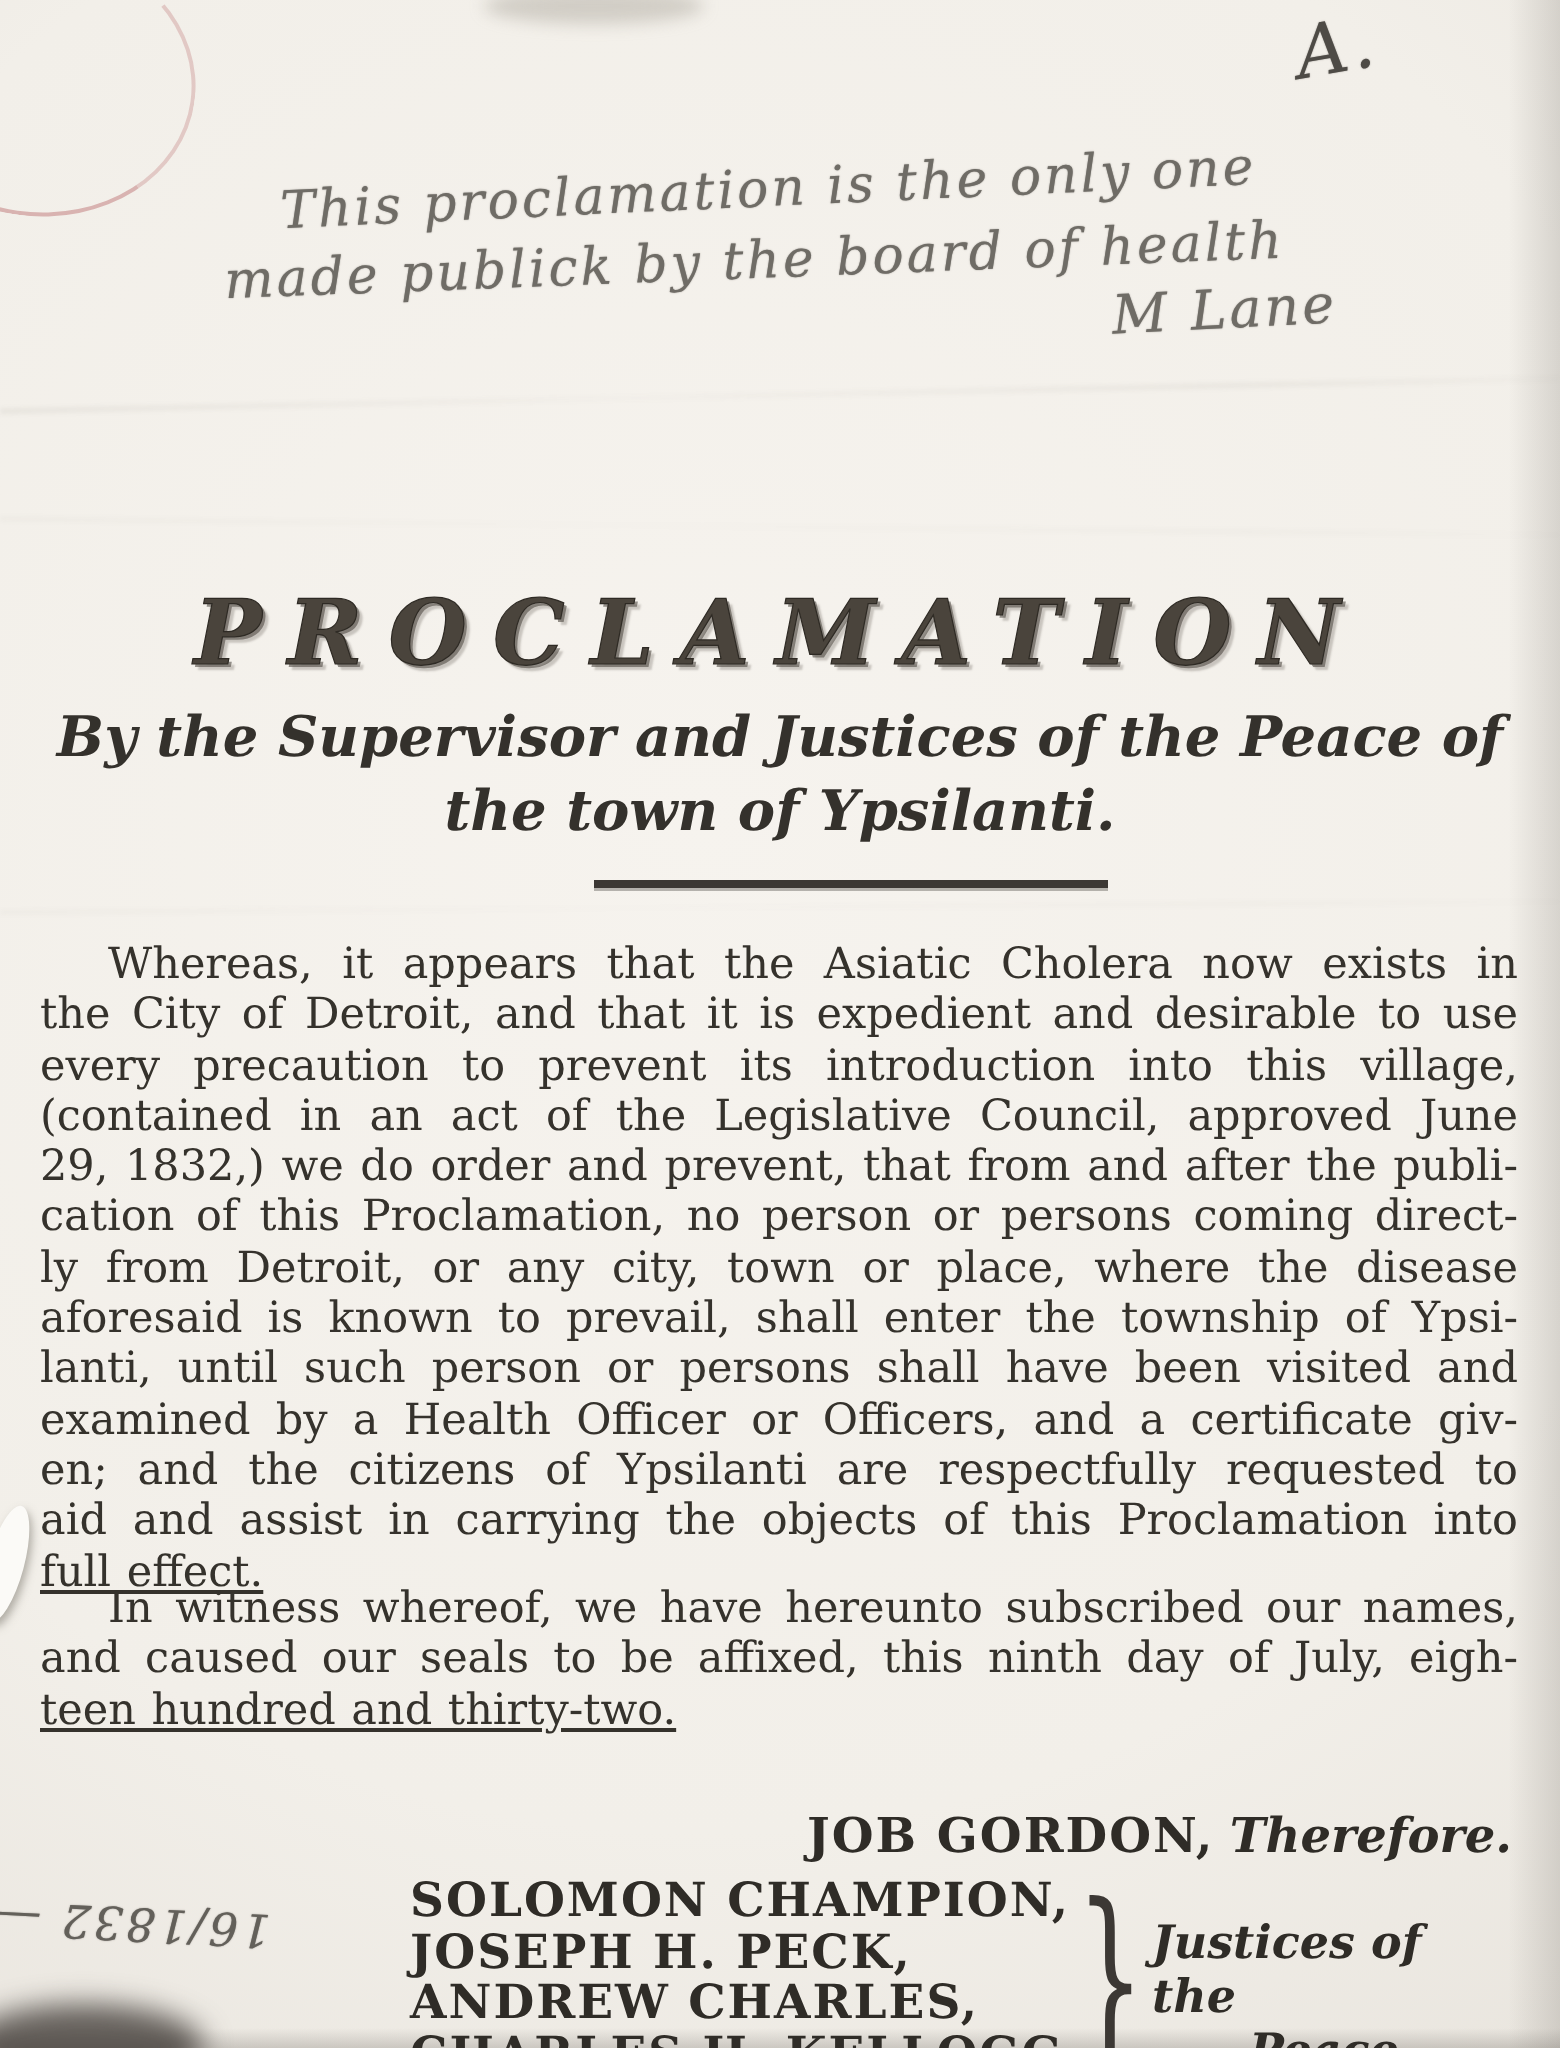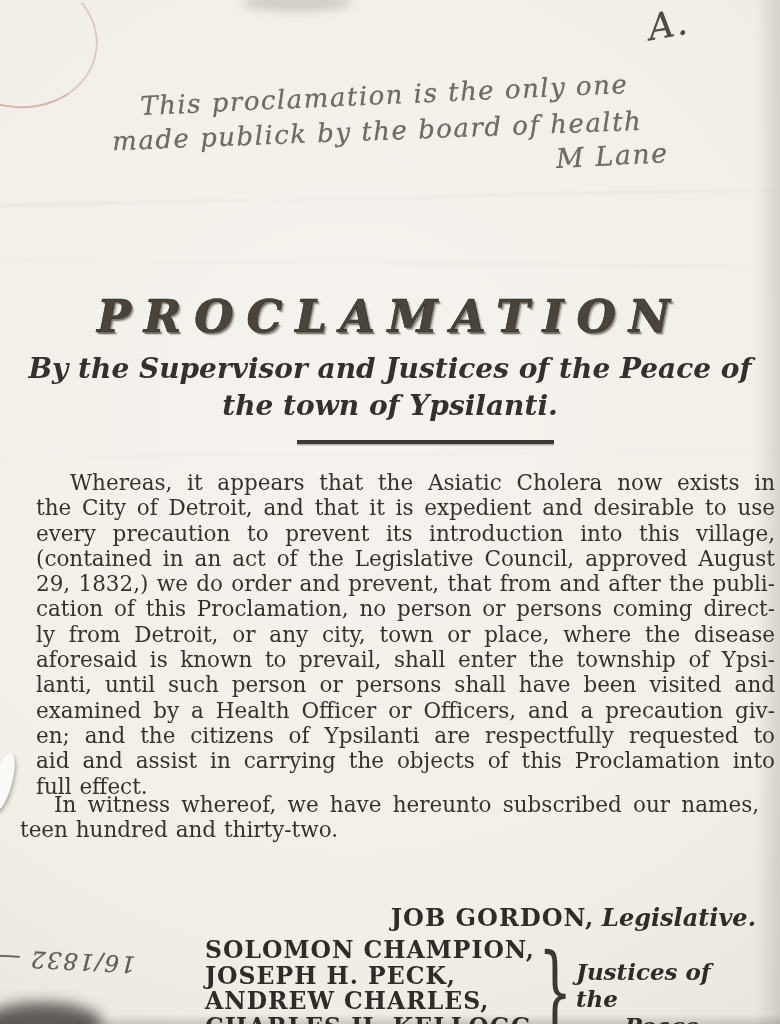--- a/index.html
+++ b/index.html
@@ -62,26 +62,26 @@
   .subtitle{
     position:absolute;left:0;width:100%;text-align:center;
     font-size:28px;font-weight:bold;font-style:italic;color:#34312c;
   }
   .subtitle.s1{top:352px;}
   .subtitle.s2{top:389px;}
   .rule{position:absolute;left:297px;top:440px;width:257px;height:4px;background:#3c3834;
     box-shadow:0 1.5px 0 rgba(60,56,52,.35);}
 
   .bodyblock{position:absolute;left:20px;width:739px;color:#35322c;}
-  .p1{top:470px;margin-left:16px;}
+  .p1{top:470px;}
   .p2{top:792px;}
   .jline{font-size:21.5px;line-height:25.3px;text-align:justify;text-align-last:justify;
     word-spacing:1px;}
   .jline.first{text-indent:34px;}
-  .jline.last{text-align-last:left;}
+  .jline.last{text-align-last:left;text-decoration:underline;}
 
   .gordon{position:absolute;right:24px;top:903px;font-size:24px;color:#2f2c27;white-space:nowrap;}
   .gordon .nm{font-weight:bold;letter-spacing:1px;}
   .gordon .ttl{font-weight:bold;font-style:italic;}
 
   .justices{position:absolute;left:205px;top:938px;color:#2f2c27;}
   .justices .jname{font-size:23.5px;font-weight:bold;letter-spacing:1px;line-height:25.5px;white-space:nowrap;}
   .brace{position:absolute;left:538px;top:933px;font-size:40px;color:#3c3834;
     transform:scaleY(2.55) scaleX(1.35);transform-origin:top left;font-weight:normal;}
   .jlabel{position:absolute;left:576px;top:958px;width:180px;color:#2f2c27;
@@ -110,40 +110,41 @@
 
   <div class="title">PROCLAMATION</div>
   <div class="subtitle s2">the town of Ypsilanti.</div>
   <div class="subtitle s1">By the Supervisor and Justices of the Peace of</div>
   <div class="rule"></div>
 
   <div class="bodyblock p1">
     <div class="jline first">Whereas, it appears that the Asiatic Cholera now exists in</div>
     <div class="jline">the City of Detroit, and that it is expedient and desirable to use</div>
     <div class="jline">every precaution to prevent its introduction into this village,</div>
-    <div class="jline">(contained in an act of the Legislative Council, approved August</div>
+    <div class="jline">(contained in an act of the Legislative Council, approved June</div>
     <div class="jline">29, 1832,) we do order and prevent, that from and after the publi-</div>
     <div class="jline">cation of this Proclamation, no person or persons coming direct-</div>
     <div class="jline">ly from Detroit, or any city, town or place, where the disease</div>
     <div class="jline">aforesaid is known to prevail, shall enter the township of Ypsi-</div>
     <div class="jline">lanti, until such person or persons shall have been visited and</div>
-    <div class="jline">examined by a Health Officer or Officers, and a precaution giv-</div>
+    <div class="jline">examined by a Health Officer or Officers, and a certificate giv-</div>
     <div class="jline">en; and the citizens of Ypsilanti are respectfully requested to</div>
     <div class="jline">aid and assist in carrying the objects of this Proclamation into</div>
     <div class="jline last">full effect.</div>
   </div>
 
   <div class="bodyblock p2">
     <div class="jline first">In witness whereof, we have hereunto subscribed our names,</div>
+    <div class="jline">and caused our seals to be affixed, this ninth day of July, eigh-</div>
     <div class="jline last">teen hundred and thirty-two.</div>
   </div>
 
   <div class="gordon">
     <span class="nm">JOB GORDON,</span>
-    <span class="ttl">Legislative.</span>
+    <span class="ttl">Therefore.</span>
   </div>
 
   <div class="justices">
     <div class="jname">SOLOMON CHAMPION,</div>
     <div class="jname">JOSEPH H. PECK,</div>
     <div class="jname">ANDREW CHARLES,</div>
     <div class="jname">CHARLES H. KELLOGG</div>
   </div>
   <div class="brace">}</div>
   <div class="jlabel">

